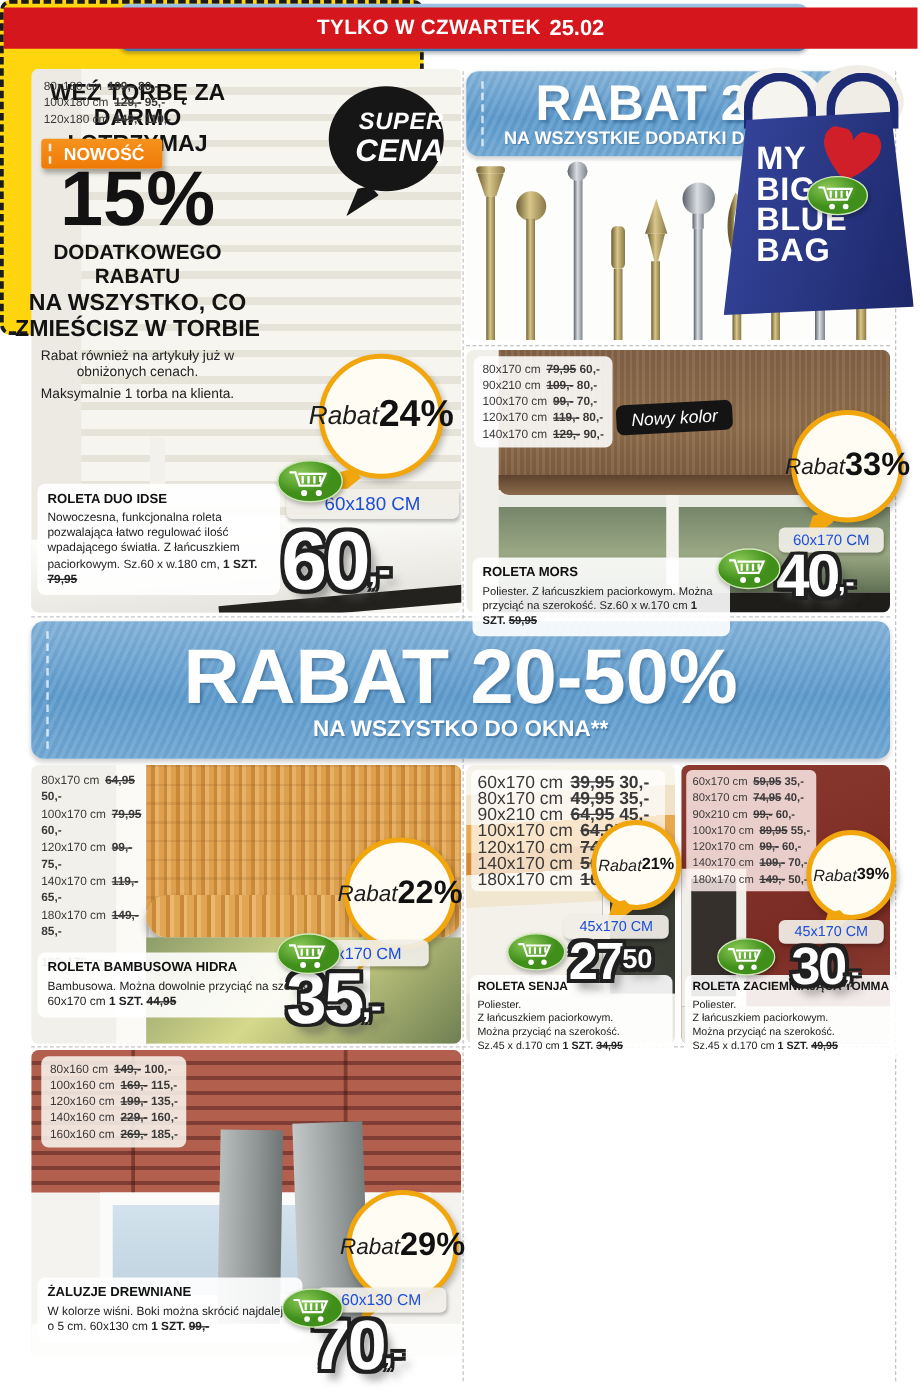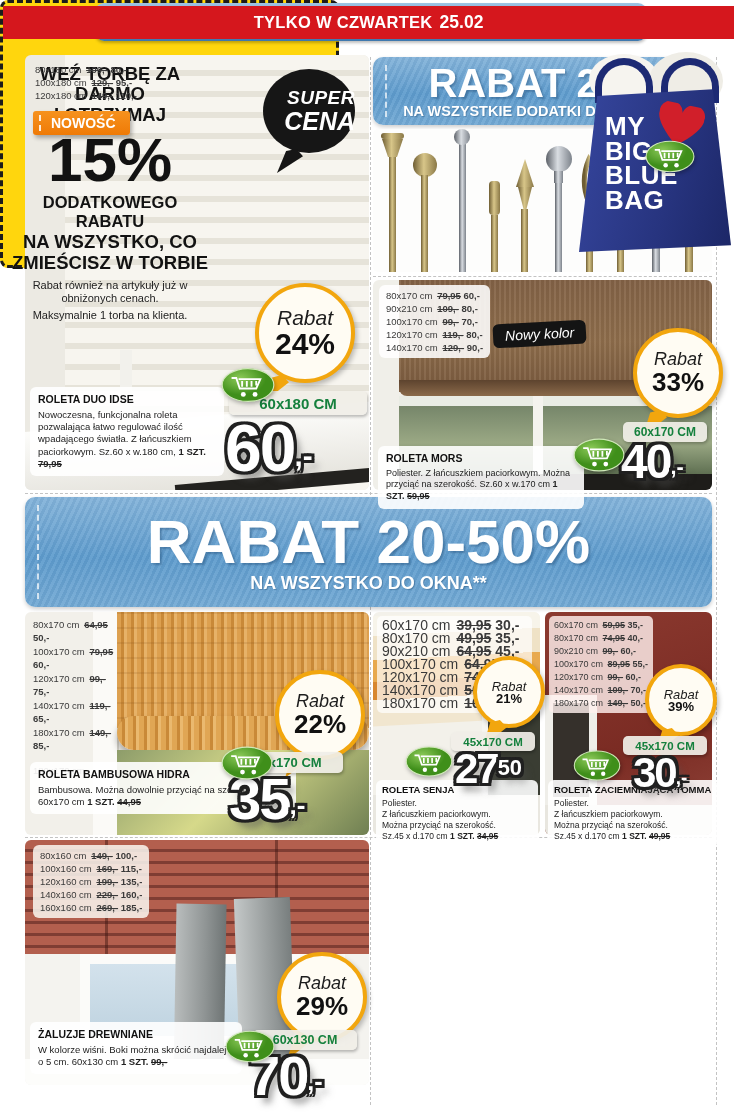--- a/index.html
+++ b/index.html
@@ -20,32 +20,32 @@
   
   .tile{position:absolute}
   .photo{position:absolute;inset:0;border-radius:6px;overflow:hidden}
   
   .plist{font-size:9.5px;line-height:13px;color:#3a3a3a}
   .plist .sz{padding-right:2px}
   .plist s{font-weight:bold;color:#3a3a3a}
   .plist .nw{font-weight:bold}
   
   .balloon{position:absolute;background:#fffcf3;border:4px solid #f2a60e;border-radius:50%;
-           display:flex;flex-direction:column;align-items:center;justify-content:center;
+           display:flex;align-items:center;justify-content:center;
            box-shadow:2px 3px 5px rgba(0,0,0,.25);z-index:6;text-align:center}
   .balloon::after{content:"";position:absolute;width:24px;height:26px;left:6px;bottom:-22px;
            background:#f2a60e;clip-path:polygon(70% 0,100% 28%,0 100%,30% 10%);}
   .balloon .w{font-style:italic;color:#1d1d1d}
   .balloon .p{font-weight:800;color:#111;margin-top:-3px}
   .balloon.big{width:92px;height:92px}.balloon.big .w{font-size:21px}.balloon.big .p{font-size:30px}
   .balloon.med{width:82px;height:82px}.balloon.med .w{font-size:18px}.balloon.med .p{font-size:26px}
   .balloon.sml{width:64px;height:64px}.balloon.sml .w{font-size:13px}.balloon.sml .p{font-size:13px}
   
-  .sizebadge{position:absolute;background:rgba(240,238,231,.93);border-radius:5px;color:#15803d;
-             font-weight:bold;text-align:right;box-shadow:1px 2px 3px rgba(0,0,0,.25);z-index:6;
+  .sizebadge{position:absolute;background:rgba(240,238,231,.93);border-radius:5px;color:#1d4ed8;
+             font-weight:normal;text-align:right;box-shadow:1px 2px 3px rgba(0,0,0,.25);z-index:6;
              display:flex;align-items:center;justify-content:center}
   
   .bp{position:absolute;color:#fff;font-weight:800;z-index:7;letter-spacing:-2px;line-height:1;
       text-shadow:-3px -3px 0 #202020,3px -3px 0 #202020,-3px 3px 0 #202020,3px 3px 0 #202020,
                   -3px 0 0 #202020,3px 0 0 #202020,0 -3px 0 #202020,0 3px 0 #202020,
                   6px 8px 7px rgba(80,80,80,.55)}
   .bp .suf{font-size:45%;vertical-align:18%;letter-spacing:0}
   .bp .sup{font-size:52%;vertical-align:38%;letter-spacing:0}
   
   .desc{position:absolute;background:rgba(255,255,255,.9);border-radius:6px;padding:6px 8px;

